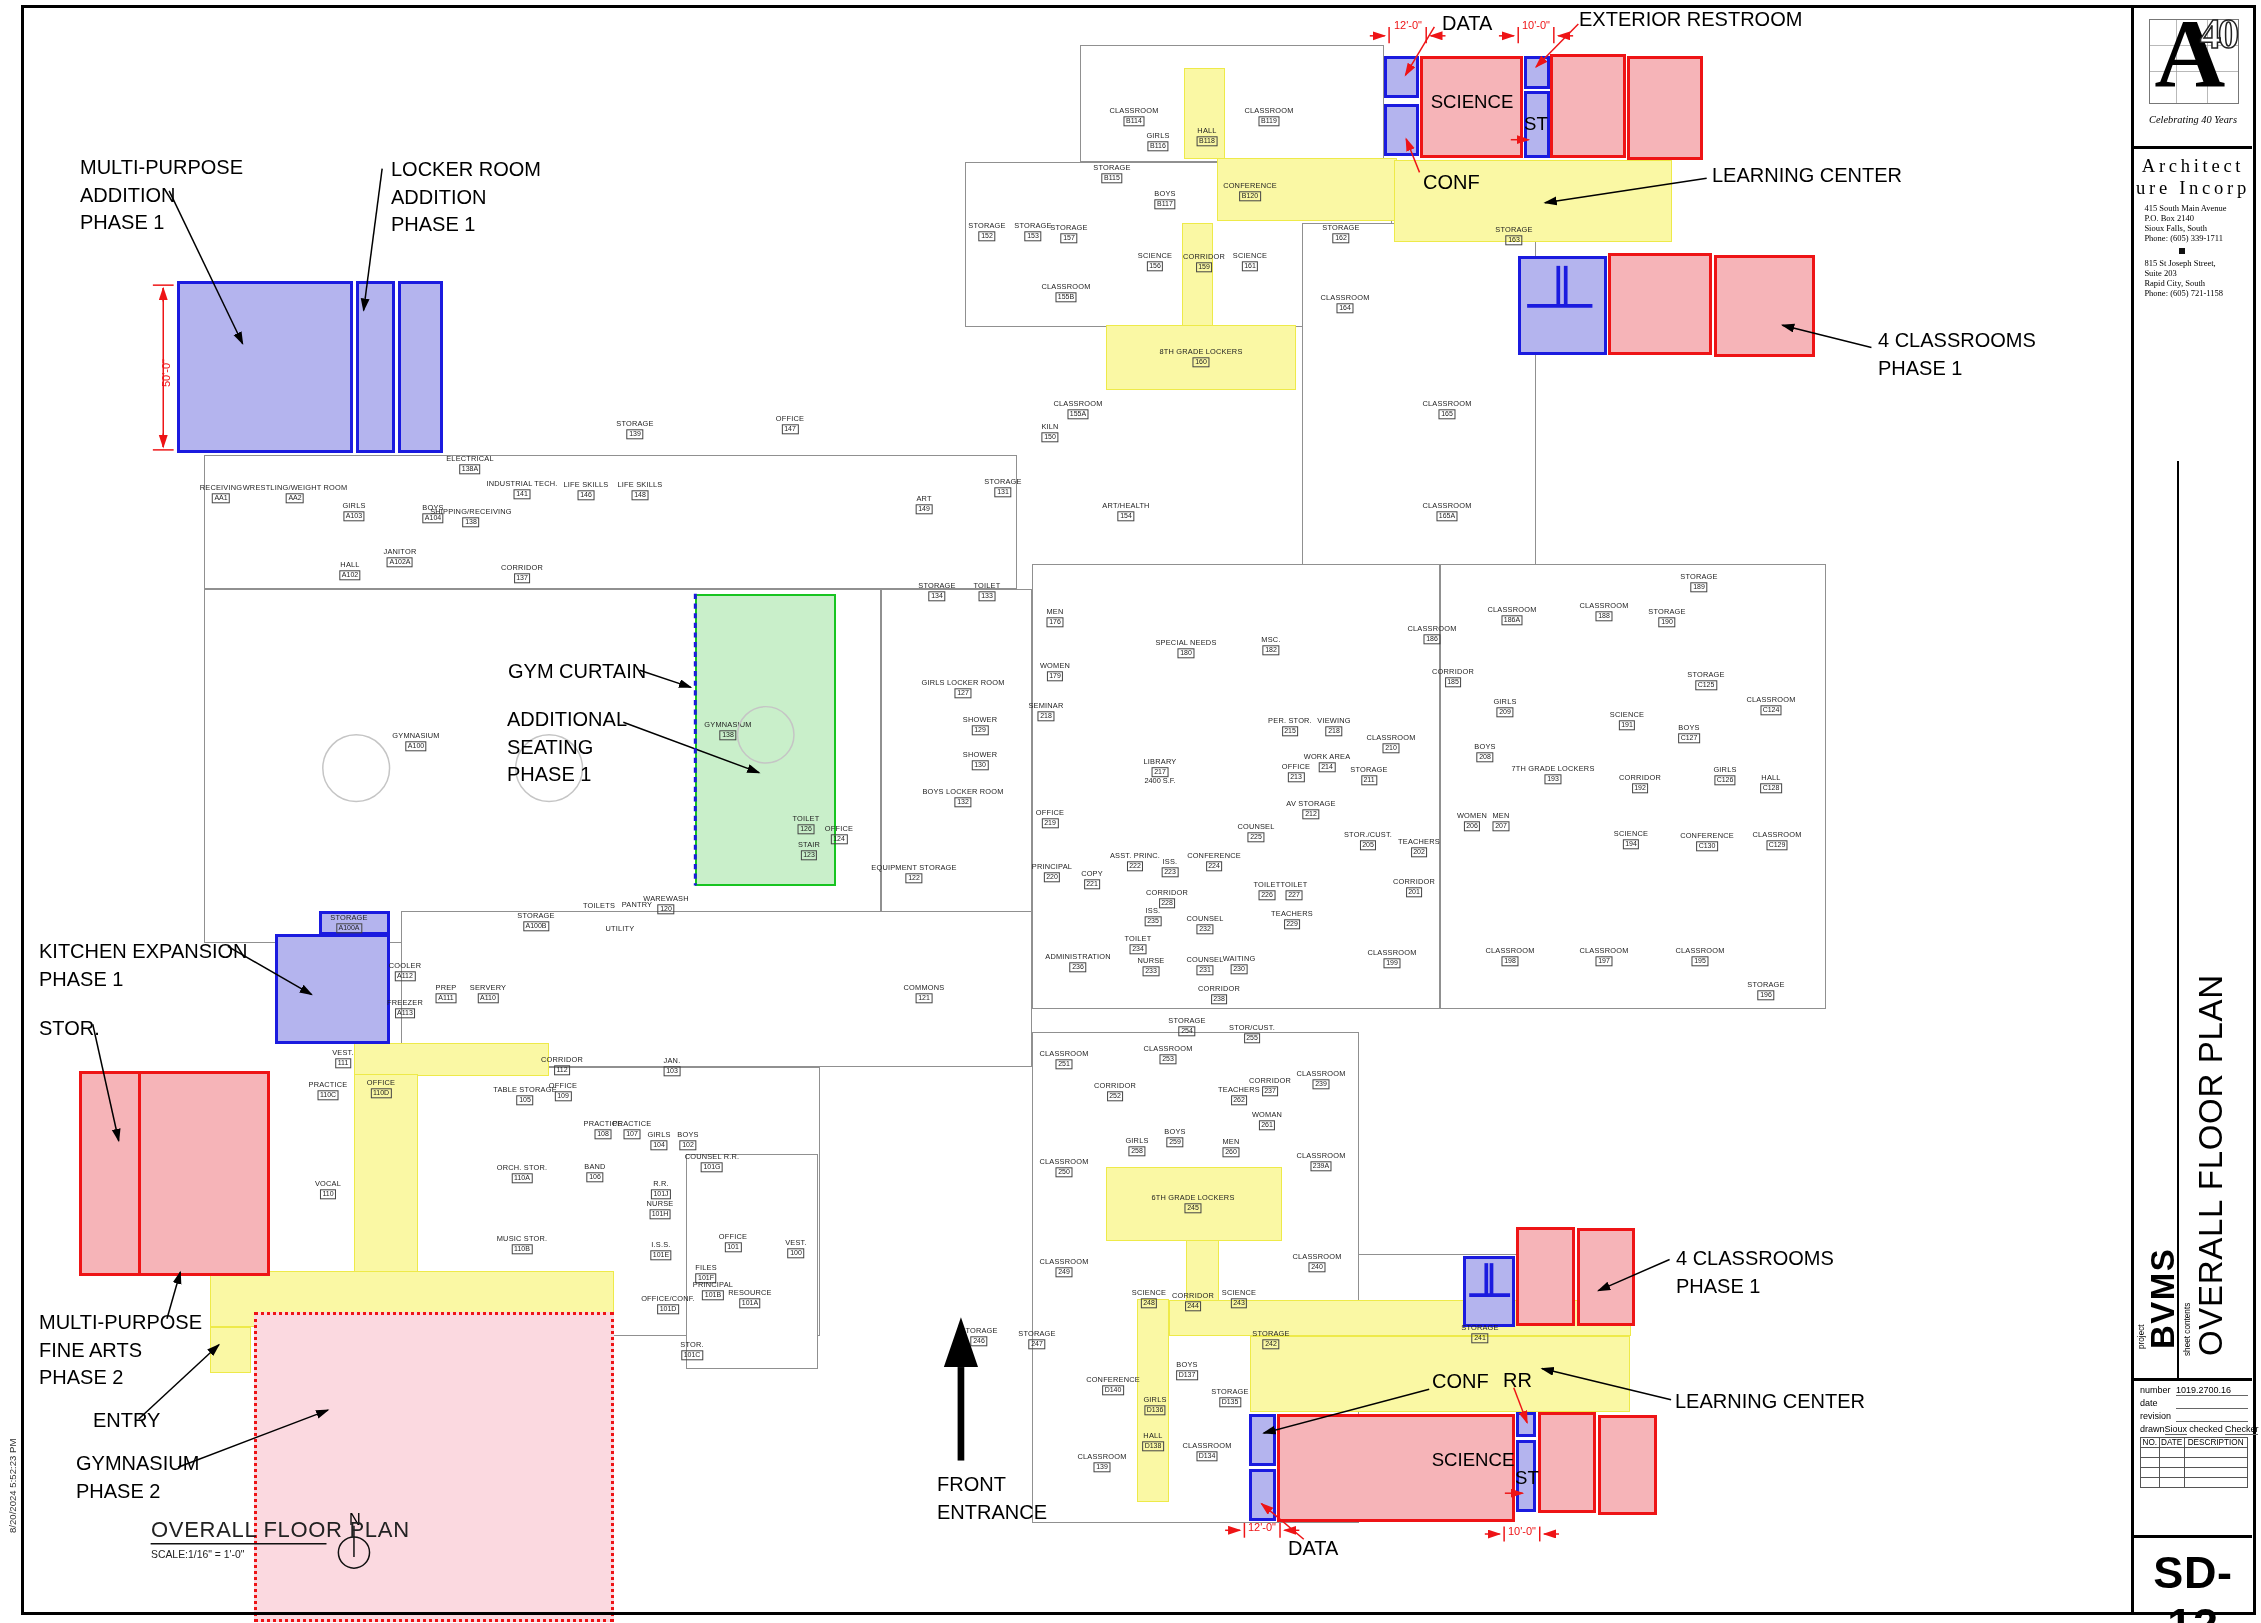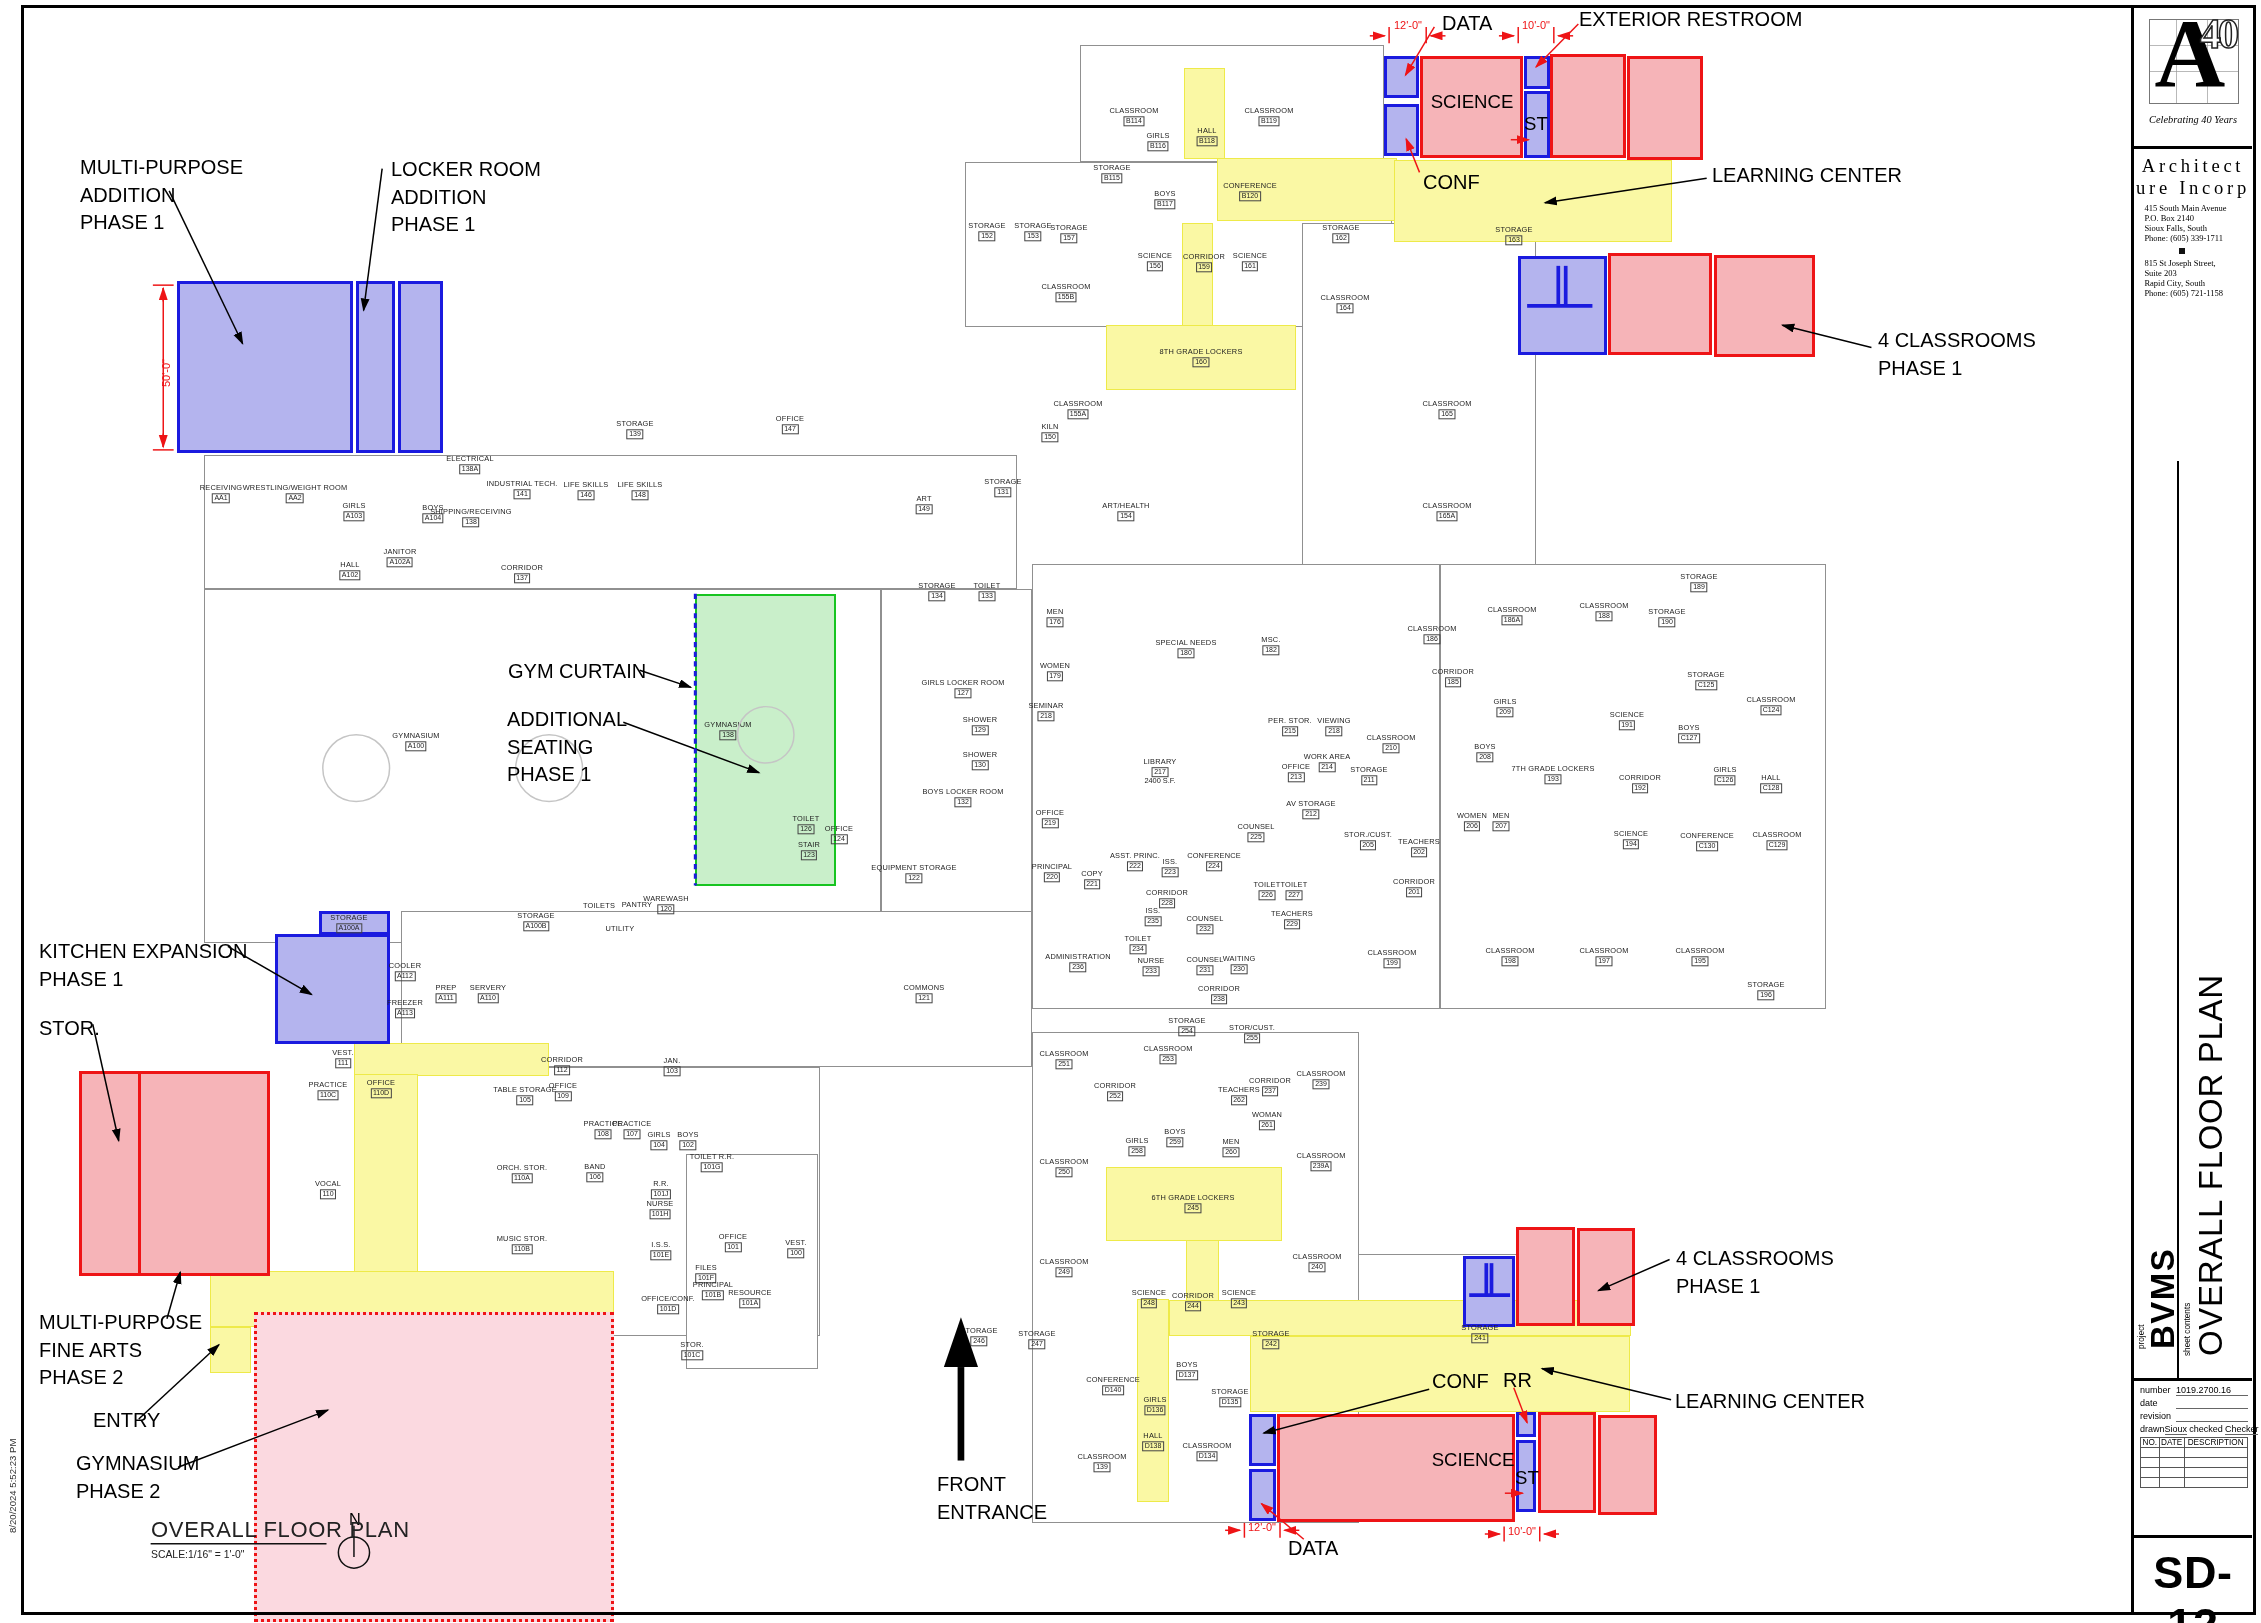--- a/index.html
+++ b/index.html
@@ -373,21 +373,21 @@
     <div class="room" style="left: 525px; top: 1096px;"><span class="rname">TABLE STORAGE</span><span class="rnum">105</span></div>
     <div class="room" style="left: 563px; top: 1092px;"><span class="rname">OFFICE</span><span class="rnum">109</span></div>
     <div class="room" style="left: 603px; top: 1130px;"><span class="rname">PRACTICE</span><span class="rnum">108</span></div>
     <div class="room" style="left: 632px; top: 1130px;"><span class="rname">PRACTICE</span><span class="rnum">107</span></div>
     <div class="room" style="left: 522px; top: 1174px;"><span class="rname">ORCH. STOR.</span><span class="rnum">110A</span></div>
     <div class="room" style="left: 595px; top: 1173px;"><span class="rname">BAND</span><span class="rnum">106</span></div>
     <div class="room" style="left: 522px; top: 1245px;"><span class="rname">MUSIC STOR.</span><span class="rnum">110B</span></div>
     <div class="room" style="left: 659px; top: 1141px;"><span class="rname">GIRLS</span><span class="rnum">104</span></div>
     <div class="room" style="left: 688px; top: 1141px;"><span class="rname">BOYS</span><span class="rnum">102</span></div>
     <div class="room" style="left: 672px; top: 1067px;"><span class="rname">JAN.</span><span class="rnum">103</span></div>
-    <div class="room" style="left: 712px; top: 1163px;"><span class="rname">TOILET R.R.</span><span class="rnum">101G</span></div>
+    <div class="room" style="left: 712px; top: 1163px;"><span class="rname">COUNSEL R.R.</span><span class="rnum">101G</span></div>
     <div class="room" style="left: 661px; top: 1190px;"><span class="rname">R.R.</span><span class="rnum">101J</span></div>
     <div class="room" style="left: 660px; top: 1210px;"><span class="rname">NURSE</span><span class="rnum">101H</span></div>
     <div class="room" style="left: 661px; top: 1251px;"><span class="rname">I.S.S.</span><span class="rnum">101E</span></div>
     <div class="room" style="left: 733px; top: 1243px;"><span class="rname">OFFICE</span><span class="rnum">101</span></div>
     <div class="room" style="left: 706px; top: 1274px;"><span class="rname">FILES</span><span class="rnum">101F</span></div>
     <div class="room" style="left: 668px; top: 1305px;"><span class="rname">OFFICE/CONF.</span><span class="rnum">101D</span></div>
     <div class="room" style="left: 713px; top: 1291px;"><span class="rname">PRINCIPAL</span><span class="rnum">101B</span></div>
     <div class="room" style="left: 750px; top: 1299px;"><span class="rname">RESOURCE</span><span class="rnum">101A</span></div>
     <div class="room" style="left: 692px; top: 1351px;"><span class="rname">STOR.</span><span class="rnum">101C</span></div>
     <div class="room" style="left: 796px; top: 1249px;"><span class="rname">VEST.</span><span class="rnum">100</span></div>

